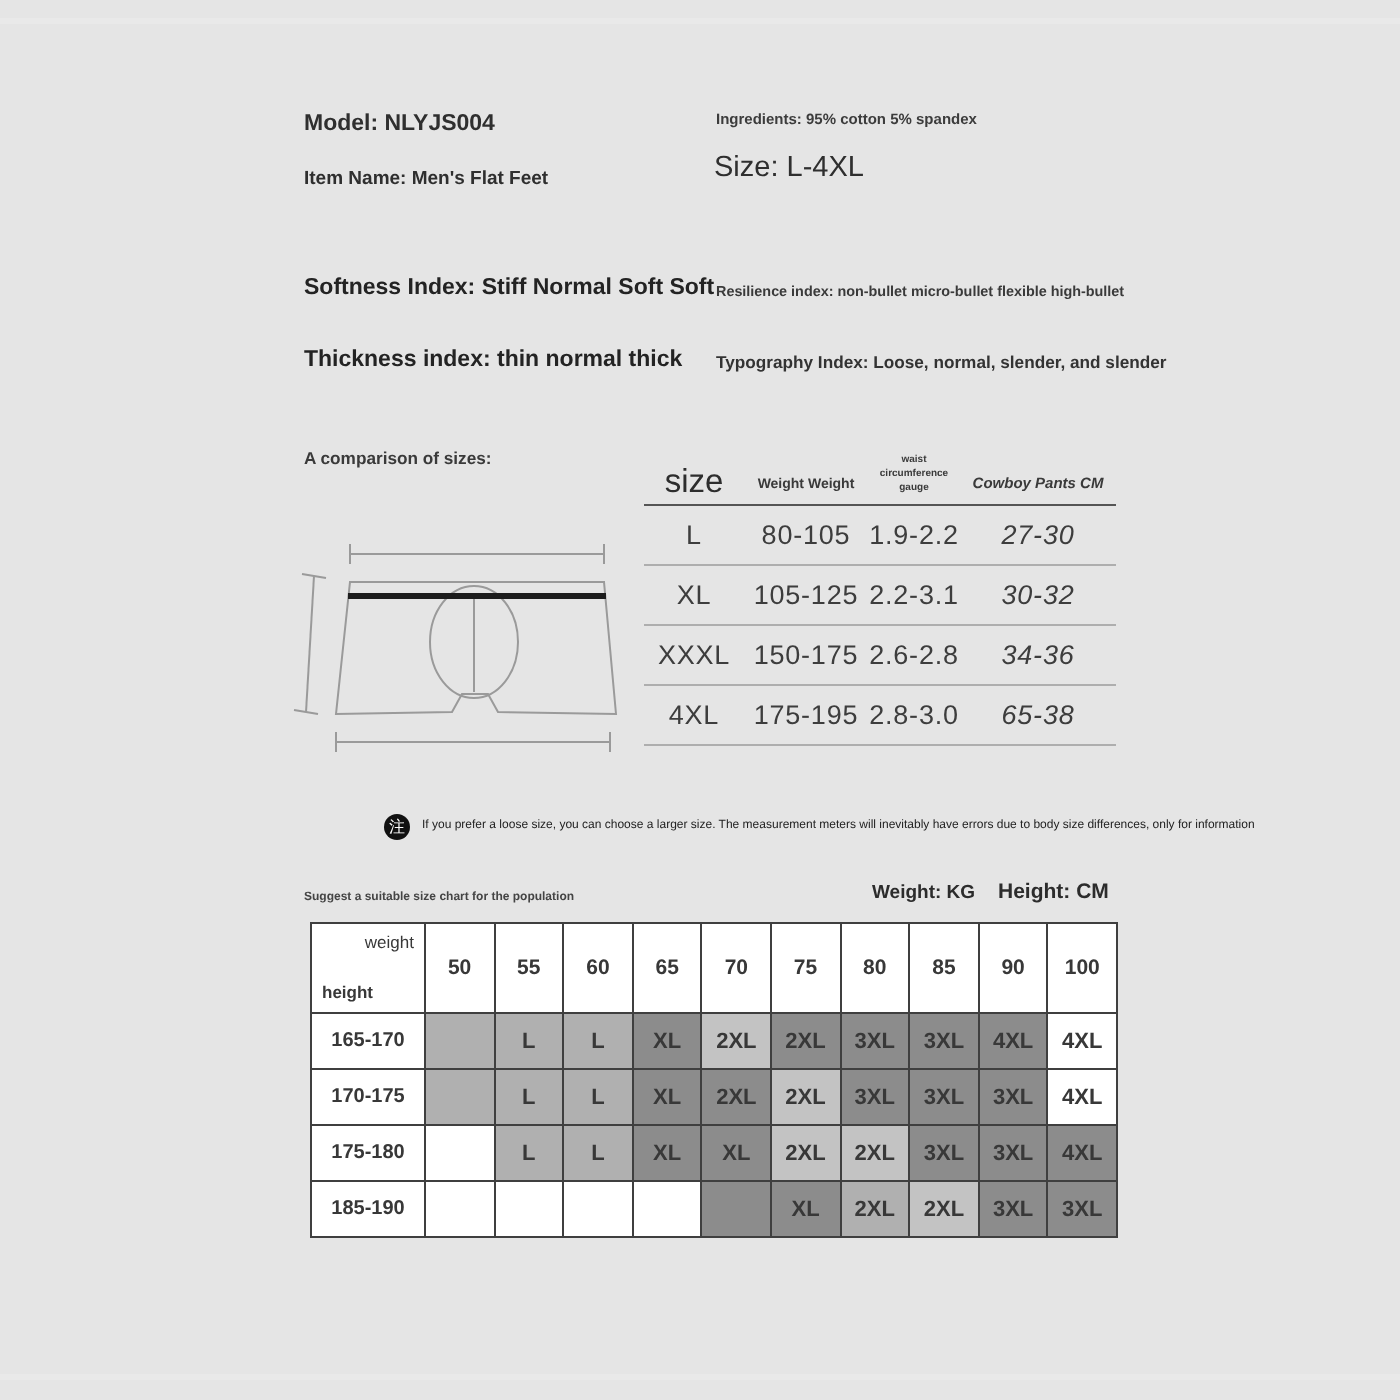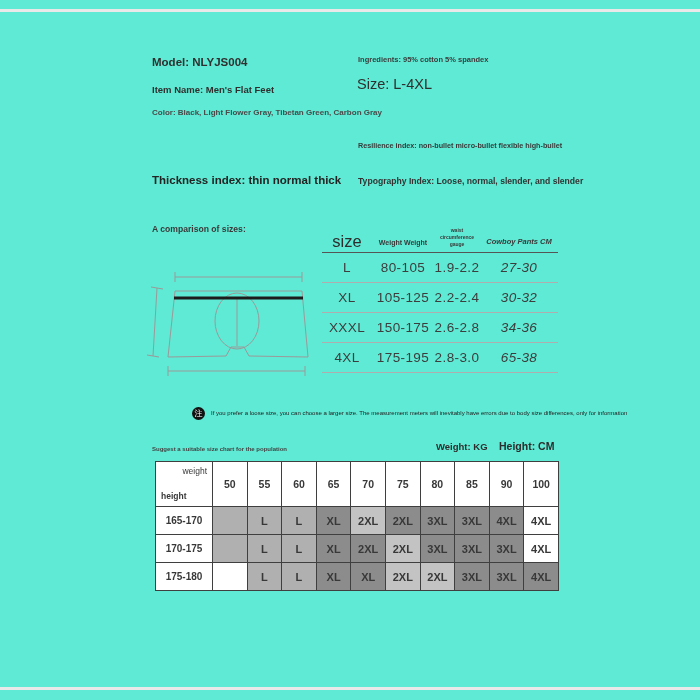--- a/index.html
+++ b/index.html
@@ -1,18 +1,18 @@
 <!DOCTYPE html>
 <html><head>
 <meta charset="utf-8">
 <style>
   * { margin:0; padding:0; box-sizing:border-box; }
   html,body { background:#ffffff; }
   body { font-family:"Liberation Sans","DejaVu Sans",sans-serif; color:#333; }
-  .page { position:relative; width:700px; height:700px; background:#5eead4; overflow:hidden; }
+  .page { position:relative; width:700px; height:700px; background:#e5e5e5; overflow:hidden; }
 
   .edge-strip { position:absolute; left:0; width:700px; height:3px; background:#e9e9e9; }
   .edge-top { top:9px; }
   .edge-bottom { top:687px; }
 
   .abs { position:absolute; white-space:nowrap; }
   .t-model      { left:152px; top:56px;  font-size:11.5px; font-weight:600; color:#2f2f2f; }
   .t-ingredients{ left:358px; top:55px;  font-size:7.5px;  font-weight:600; color:#3c3c3c; }
   .t-itemname   { left:152px; top:84px;  font-size:9.5px;  font-weight:600; color:#2f2f2f; }
   .t-size       { left:357px; top:76px;  font-size:14.5px; font-weight:500; color:#2f2f2f; }
@@ -66,21 +66,21 @@
 
 <div class="page">
 
   <div class="edge-strip edge-top"></div>
   <div class="edge-strip edge-bottom"></div>
 
   <div class="abs t-model">Model: NLYJS004</div>
   <div class="abs t-ingredients">Ingredients: 95% cotton 5% spandex</div>
   <div class="abs t-itemname">Item Name: Men's Flat Feet</div>
   <div class="abs t-size">Size: L-4XL</div>
-  <div class="abs t-color">Color: Black, Light Flower Gray, Tibetan Green, Carbon Gray</div>
+  <div class="abs t-softness">Softness Index: Stiff Normal Soft Soft</div>
   <div class="abs t-resilience">Resilience index: non-bullet micro-bullet flexible high-bullet</div>
   <div class="abs t-typography">Typography Index: Loose, normal, slender, and slender</div>
   <div class="abs t-thickness">Thickness index: thin normal thick</div>
   <div class="abs t-cmp-title">A comparison of sizes:</div>
 
   <svg class="diagram" width="175" height="130" viewBox="0 0 175 130">
     <line x1="30" y1="22" x2="157" y2="22"></line>
     <line x1="30" y1="17" x2="30" y2="27"></line>
     <line x1="157" y1="17" x2="157" y2="27"></line>
     <line x1="12" y1="33" x2="8" y2="101"></line>
@@ -105,21 +105,21 @@
     <div id="cmp-rows">
         <div class="cmp-row">
           <span class="c0">L</span>
           <span class="c1">80-105</span>
           <span class="c2">1.9-2.2</span>
           <span class="c3">27-30</span>
         </div>
         <div class="cmp-row">
           <span class="c0">XL</span>
           <span class="c1">105-125</span>
-          <span class="c2">2.2-2.4</span>
+          <span class="c2">2.2-3.1</span>
           <span class="c3">30-32</span>
         </div>
         <div class="cmp-row">
           <span class="c0">XXXL</span>
           <span class="c1">150-175</span>
           <span class="c2">2.6-2.8</span>
           <span class="c3">34-36</span>
         </div>
         <div class="cmp-row">
           <span class="c0">4XL</span>
@@ -204,16 +204,29 @@
           <td style="background: rgb(176, 176, 176);">L</td>
           <td style="background: rgb(176, 176, 176);">L</td>
           <td style="background: rgb(140, 140, 140);">XL</td>
           <td style="background: rgb(140, 140, 140);">XL</td>
           <td style="background: rgb(195, 195, 195);">2XL</td>
           <td style="background: rgb(195, 195, 195);">2XL</td>
           <td style="background: rgb(140, 140, 140);">3XL</td>
           <td style="background: rgb(140, 140, 140);">3XL</td>
           <td style="background: rgb(140, 140, 140);">4XL</td>
         </tr>
+        <tr>
+          <th>185-190</th>
+          <td style="background: rgb(255, 255, 255);"></td>
+          <td style="background: rgb(255, 255, 255);"></td>
+          <td style="background: rgb(255, 255, 255);"></td>
+          <td style="background: rgb(255, 255, 255);"></td>
+          <td style="background: rgb(140, 140, 140);"></td>
+          <td style="background: rgb(140, 140, 140);">XL</td>
+          <td style="background: rgb(176, 176, 176);">2XL</td>
+          <td style="background: rgb(195, 195, 195);">2XL</td>
+          <td style="background: rgb(140, 140, 140);">3XL</td>
+          <td style="background: rgb(140, 140, 140);">3XL</td>
+        </tr>
       </tbody>
   </table>
 
 </div>
 
 </body></html>

